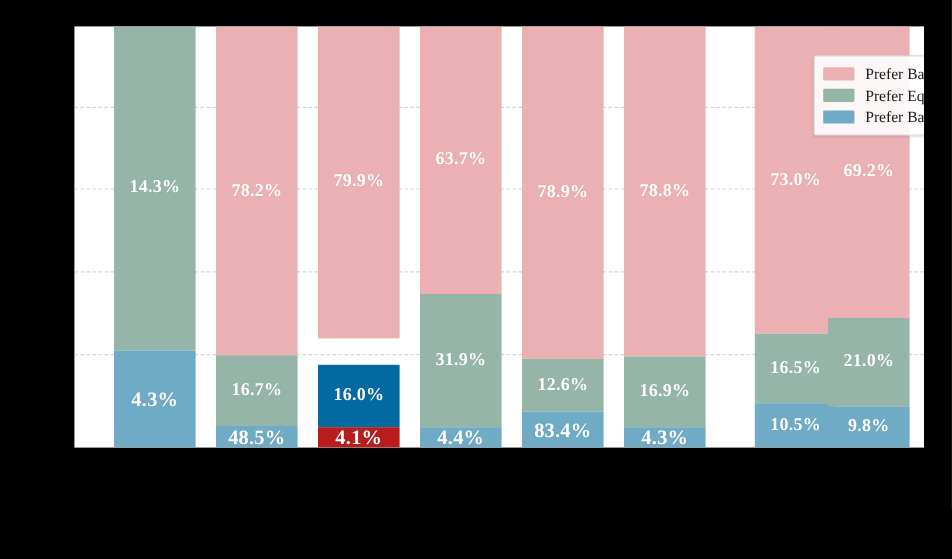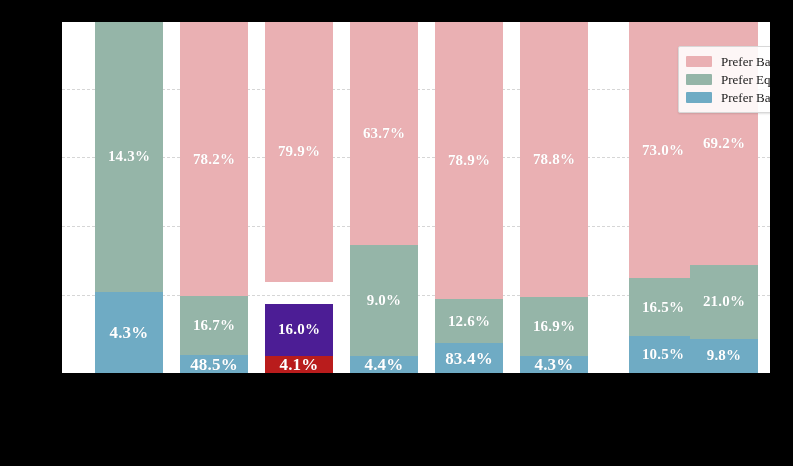--- a/index.html
+++ b/index.html
@@ -119,34 +119,34 @@
       </div>
       <div class="seg small" style="flex:5.1;background:#6fabc4;">
         <span class="seg-label">48.5%</span>
       </div>
     </div>
 
     <div class="bar" style="left:203px;">
       <div class="seg" style="flex:79.9;background:#eab0b3;">
         <span class="seg-label">79.9%</span>
       </div>
-      <div class="seg" style="flex:16.0;background:#4c1d95;margin-top:22px;">
+      <div class="seg" style="flex:16.0;background:#0369a1;margin-top:22px;">
         <span class="seg-label">16.0%</span>
       </div>
       <div class="seg small" style="flex:4.1;background:#b91c1c;">
         <span class="seg-label">4.1%</span>
       </div>
     </div>
 
     <div class="bar" style="left:288px;">
       <div class="seg" style="flex:63.7;background:#eab0b3;">
         <span class="seg-label">63.7%</span>
       </div>
       <div class="seg" style="flex:31.9;background:#95b5a8;">
-        <span class="seg-label">9.0%</span>
+        <span class="seg-label">31.9%</span>
       </div>
       <div class="seg small" style="flex:4.4;background:#6fabc4;">
         <span class="seg-label">4.4%</span>
       </div>
     </div>
 
     <div class="bar" style="left:373px;">
       <div class="seg" style="flex:78.9;background:#eab0b3;">
         <span class="seg-label">78.9%</span>
       </div>

